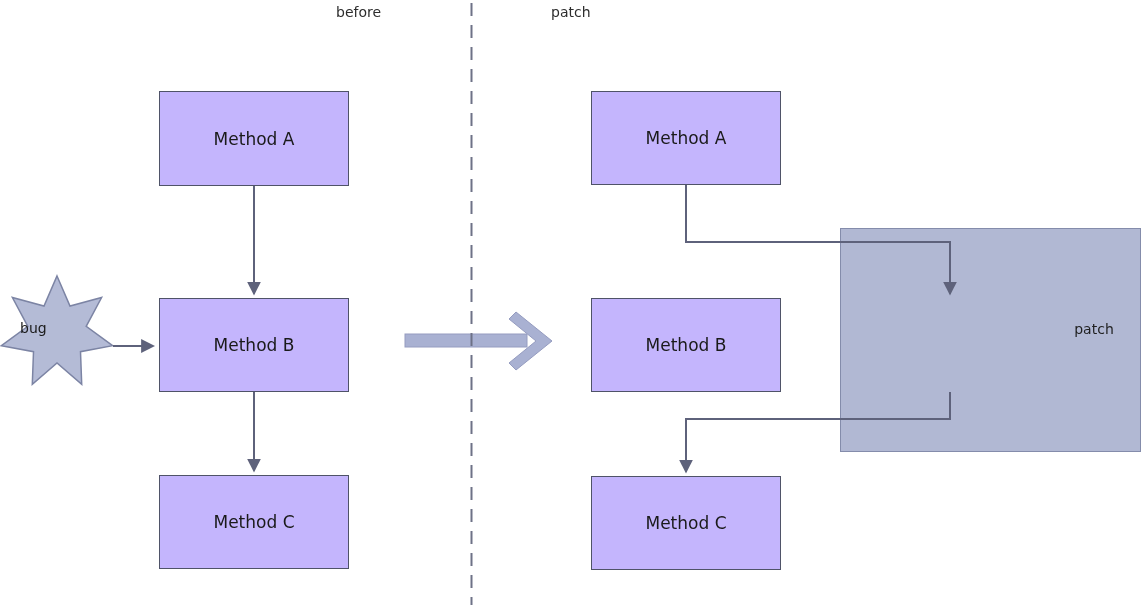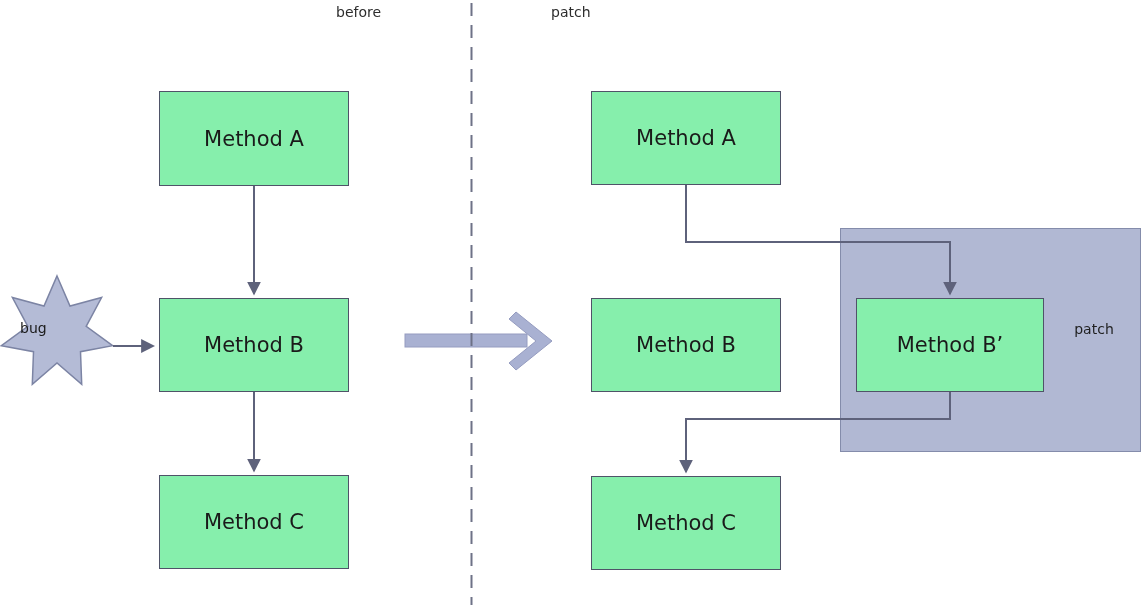--- a/index.html
+++ b/index.html
@@ -27,26 +27,26 @@
     position: absolute;
     left: 840px; top: 228px;
     width: 299px; height: 222px;
     background: #b1b8d3;
     border: 1px solid #848cab;
     z-index: 1;
   }
   .node {
     position: absolute;
     width: 188px; height: 92px;
-    background: #86efac;
+    background: #c4b5fd;
     border: 1px solid #4f5368;
     display: flex;
     align-items: center;
     justify-content: center;
-    font-size: 21px;
+    font-size: 17px;
     color: #1a1a1a;
     z-index: 2;
   }
   #node-a-before { left: 159px; top: 91px;  height: 93px; }
   #node-b-before { left: 159px; top: 298px; }
   #node-c-before { left: 159px; top: 475px; }
   #node-a-after  { left: 591px; top: 91px;  }
   #node-b-after  { left: 591px; top: 298px; }
   #node-c-after  { left: 591px; top: 476px; }
   #node-b-prime  { left: 856px; top: 298px; width: 186px; }
@@ -101,23 +101,20 @@
   </div>
   <div class="node" id="node-a-after">
     <span>Method A</span>
   </div>
   <div class="node" id="node-b-after">
     <span>Method B</span>
   </div>
   <div class="node" id="node-c-after">
     <span>Method C</span>
   </div>
-  <div class="node" id="node-b-prime">
-    <span>Method B’</span>
-  </div>
 
   <svg id="connector-layer" class="layer-svg">
     <defs>
       <marker id="arrowhead" viewBox="0 0 10 10" refX="8.5" refY="5" markerWidth="7" markerHeight="7" orient="auto-start-reverse">
         <path d="M0,0 L10,5 L0,10 Z" fill="#5e627b"></path>
       </marker>
     </defs>
     <path d="M254,186 V293.5" fill="none" stroke="#5e627b" stroke-width="2" marker-end="url(#arrowhead)"></path>
     <path d="M254,392 V470.5" fill="none" stroke="#5e627b" stroke-width="2" marker-end="url(#arrowhead)"></path>
     <path d="M113,346 H153" fill="none" stroke="#5e627b" stroke-width="2" marker-end="url(#arrowhead)"></path>

